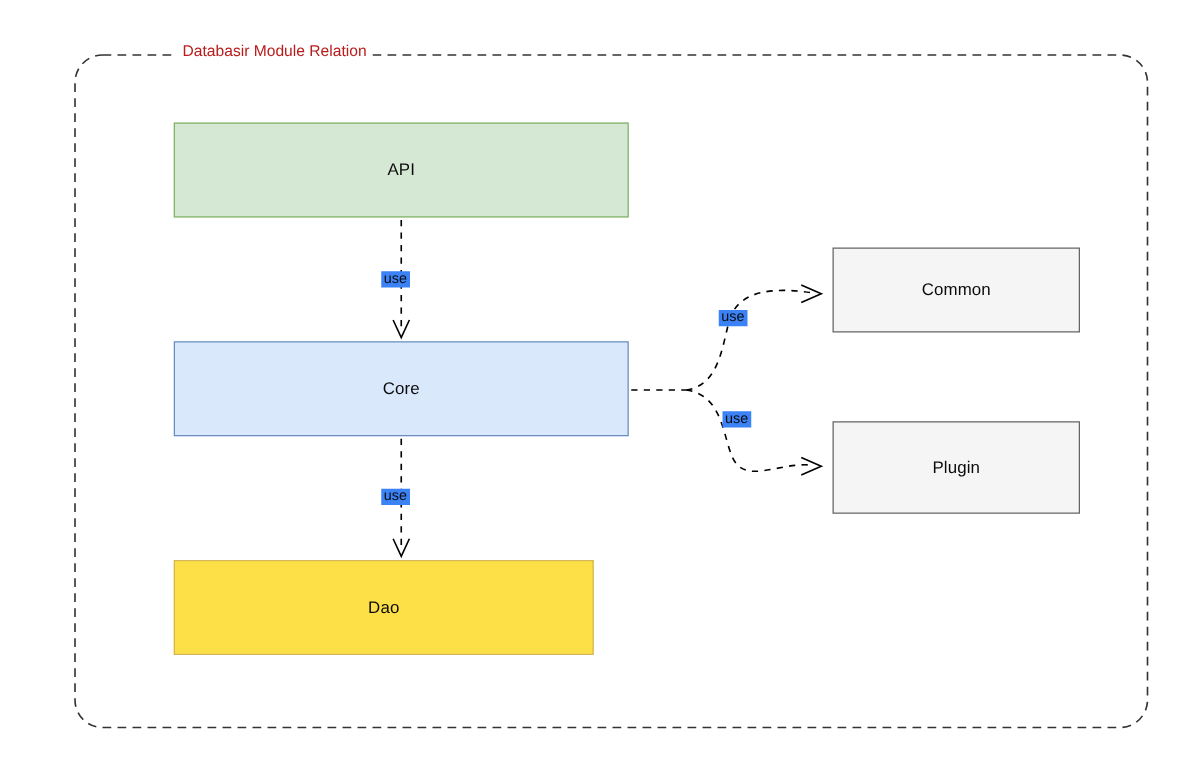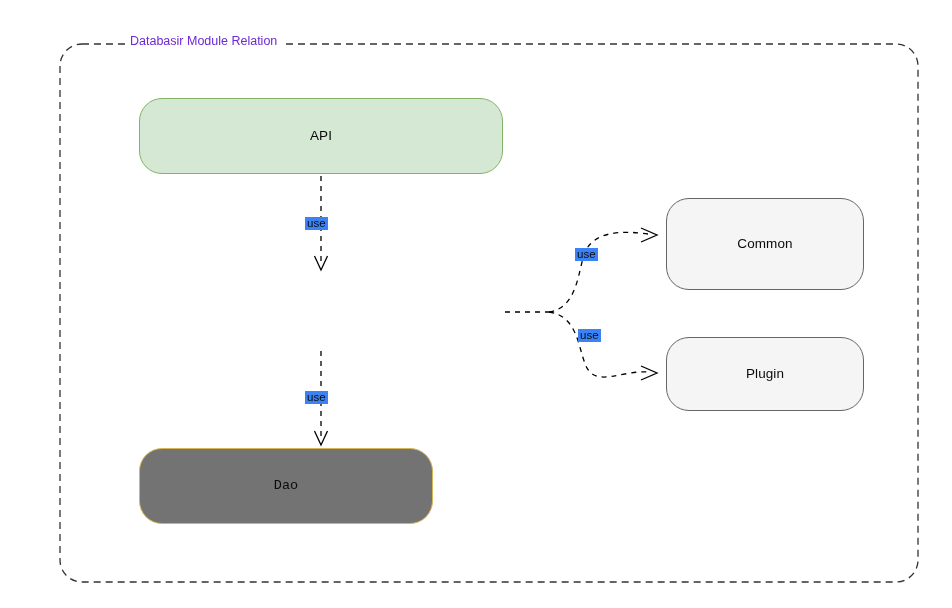--- a/index.html
+++ b/index.html
@@ -25,21 +25,21 @@
     position: absolute;
     left: 0;
     top: 0;
     width: 952px;
     height: 608px;
     pointer-events: none;
   }
   .node {
     position: absolute;
     box-sizing: border-box;
-    border-radius: 23px;
+    border-radius: 0;
     display: flex;
     align-items: center;
     justify-content: center;
     font-size: 13.5px;
     color: #0b0b0b;
     letter-spacing: 0.1px;
     line-height: 1;
   }
   .node-api {
     left: 139px;
@@ -53,31 +53,30 @@
     left: 139px;
     top: 273px;
     width: 364px;
     height: 76px;
     background: #dae8fc;
     border: 1.4px solid #6c8ebf;
   }
   .node-dao {
     left: 139px;
     top: 448px;
-    width: 294px;
+    width: 336px;
     height: 76px;
-    background: #737373;
+    background: #fde047;
     border: 1.4px solid #d6b656;
-    font-family: Liberation Mono, monospace;
   }
   .node-common {
     left: 666px;
     top: 198px;
     width: 198px;
-    height: 92px;
+    height: 68px;
     background: #f5f5f5;
     border: 1.4px solid #666666;
   }
   .node-plugin {
     left: 666px;
     top: 337px;
     width: 198px;
     height: 74px;
     background: #f5f5f5;
     border: 1.4px solid #666666;
@@ -91,24 +90,24 @@
     padding: 0 2px;
     line-height: 1.1;
     white-space: nowrap;
   }
   .lbl-api-core { left: 305px; top: 217px; }
   .lbl-core-dao { left: 305px; top: 391px; }
   .lbl-core-common { left: 575px; top: 248px; }
   .lbl-core-plugin { left: 578px; top: 329px; }
   .container-title {
     position: absolute;
-    left: 125px;
+    left: 141px;
     top: 34px;
     font-size: 12.5px;
-    color: #6d28d9;
+    color: #b91c1c;
     background: #ffffff;
     padding: 0 5px;
     line-height: 1.2;
     white-space: nowrap;
   }
 </style>
 </head>
 <body>
 
 <div id="canvas">
@@ -131,20 +130,23 @@
     <path d="M 549 312 C 578 316 578 348 586 366 C 596 388 622 370 648 372" fill="none" stroke="#000000" stroke-width="1.3" stroke-dasharray="5 5"></path>
     <path d="M 641 366 L 657 373 L 641 380" fill="none" stroke="#000000" stroke-width="1.3"></path>
   </svg>
 
   <div class="container-title">Databasir Module Relation</div>
 
   <div class="node node-api">
     <span>API</span>
   </div>
 
+  <div class="node node-core">
+    <span>Core</span>
+  </div>
 
   <div class="node node-dao">
     <span>Dao</span>
   </div>
 
   <div class="node node-common">
     <span>Common</span>
   </div>
 
   <div class="node node-plugin">

